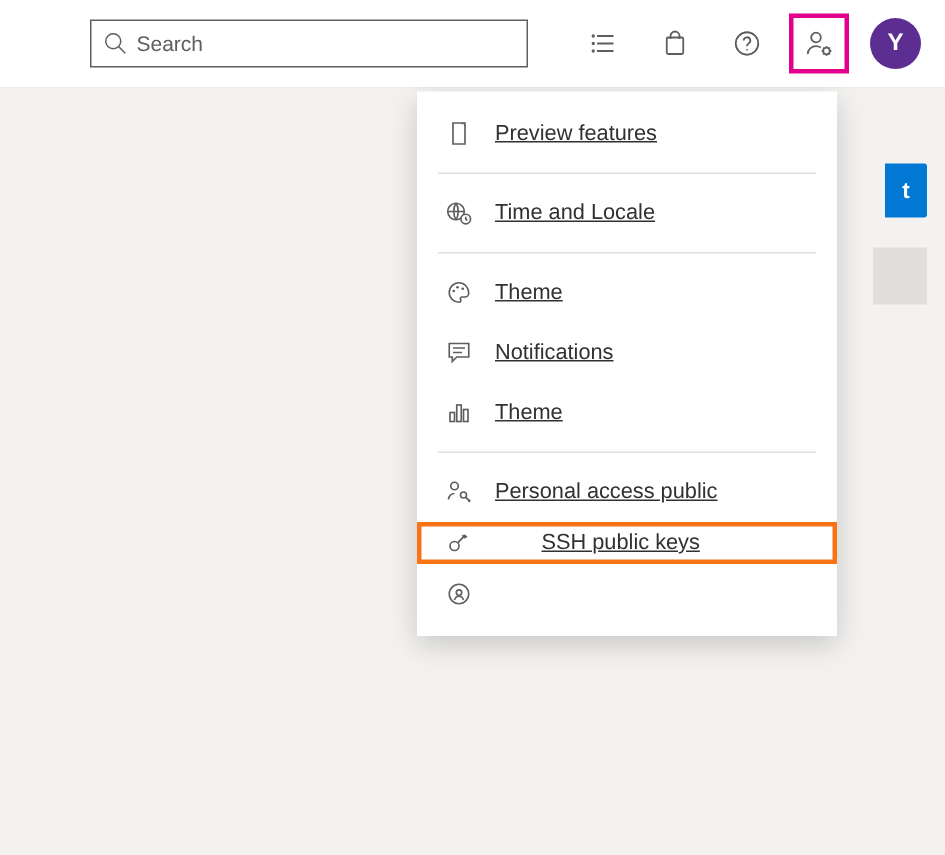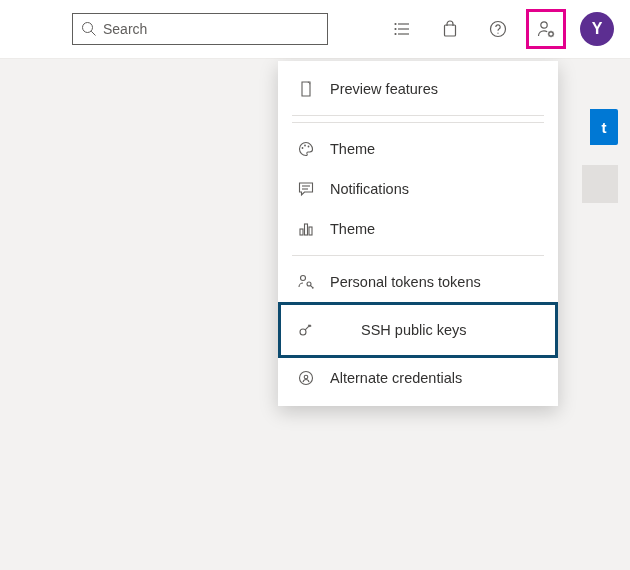--- a/index.html
+++ b/index.html
@@ -17,22 +17,22 @@
       display: flex;
       align-items: center;
       padding: 10px 16px 10px 16px;
       gap: 8px;
       background: #fff;
       position: relative;
       z-index: 10;
       height: 58px;
     }
     .search-box {
-      margin-left: 56px;
-      width: 256px;
+      margin-left: 44px;
+      width: 292px;
       height: 32px;
       border: 1px solid #605e5c;
       display: flex;
       align-items: center;
       padding: 0 8px;
       gap: 6px;
       background: #fff;
     }
     .search-box svg { flex-shrink: 0; }
     .search-input {
@@ -123,29 +123,30 @@
       height: 20px;
       display: flex;
       align-items: center;
       justify-content: center;
       color: #605e5c;
       flex-shrink: 0;
     }
     .menu-item .mi-label {
       font-size: 14.5px;
       color: #323130;
+      text-decoration: underline;
     }
     .menu-divider {
       height: 1px;
       background: #e1dfdd;
       margin: 6px 14px;
     }
     .menu-item.highlighted {
-      border: 3px solid #0c4a6e;
-      padding: 15px 15px;
+      border: 3px solid #f97316;
+      padding: 1px 15px;
       gap: 45px;
     }
   </style>
 </head>
 <body>
 
 <div class="top-bar">
   <div class="search-box">
     <svg width="16" height="16" viewBox="0 0 16 16" fill="none" stroke="#605e5c" stroke-width="1">
       <circle cx="6.5" cy="6.5" r="5"></circle>
@@ -216,20 +217,33 @@
           <path d="M5 2 h8 v14 h-8 z"></path>
           <path d="M11 2 l2 2" stroke-dasharray="1 1"></path>
         </svg>
       </span>
       <span class="mi-label">Preview features</span>
     </div>
 
     <div class="menu-divider"></div>
 
 
+    <div class="menu-item">
+      <span class="mi-icon">
+        <svg width="18" height="18" viewBox="0 0 18 18" fill="none" stroke="#605e5c" stroke-width="1.1">
+          <circle cx="7" cy="8" r="5.5"></circle>
+          <path d="M1.5 8 h11"></path>
+          <path d="M7 2.5 c-2 3 -2 8 0 11"></path>
+          <path d="M7 2.5 c2 3 2 8 0 11"></path>
+          <circle cx="13.5" cy="13" r="3.2" fill="#fff"></circle>
+          <path d="M13.5 11.5 v1.5 l1 1"></path>
+        </svg>
+      </span>
+      <span class="mi-label">Time and Locale</span>
+    </div>
 
     <div class="menu-divider"></div>
 
     <div class="menu-item">
       <span class="mi-icon">
         <svg width="18" height="18" viewBox="0 0 18 18" fill="none" stroke="#605e5c" stroke-width="1.1">
           <path d="M9 2.5 a6.5 6.5 0 1 0 0 13 c1.2 0 1.5-1 1-1.8 c-0.4-0.7 0.2-1.7 1-1.7 h1.8 a2.7 2.7 0 0 0 2.7-2.7 c0-3.7-3-6.8-6.5-6.8 z"></path>
           <circle cx="5.5" cy="8" r="0.9" fill="#605e5c" stroke="none"></circle>
           <circle cx="8" cy="5.5" r="0.9" fill="#605e5c" stroke="none"></circle>
           <circle cx="11.5" cy="6.5" r="0.9" fill="#605e5c" stroke="none"></circle>
@@ -264,38 +278,37 @@
 
     <div class="menu-item">
       <span class="mi-icon">
         <svg width="18" height="18" viewBox="0 0 18 18" fill="none" stroke="#605e5c" stroke-width="1.1">
           <circle cx="6" cy="5" r="2.5"></circle>
           <path d="M2 14 c0-2.5 2-4 4-4"></path>
           <circle cx="12" cy="11" r="2"></circle>
           <path d="M13.4 12.4 l3 3 m-1.2 0 l1.2-1.2"></path>
         </svg>
       </span>
-      <span class="mi-label">Personal tokens tokens</span>
+      <span class="mi-label">Personal access public</span>
     </div>
 
     <div class="menu-item highlighted">
       <span class="mi-icon">
         <svg width="18" height="18" viewBox="0 0 18 18" fill="none" stroke="#605e5c" stroke-width="1.1">
           <circle cx="6" cy="11" r="3"></circle>
           <path d="M8.2 8.8 l5-5 m-2 0 l2 2 m-0.5 -2 l1.5 1.5"></path>
         </svg>
       </span>
       <span class="mi-label">SSH public keys</span>
     </div>
 
     <div class="menu-item">
       <span class="mi-icon">
         <svg width="18" height="18" viewBox="0 0 18 18" fill="none" stroke="#605e5c" stroke-width="1.1">
           <circle cx="9" cy="9" r="6.5"></circle>
           <circle cx="9" cy="8" r="1.8"></circle>
           <path d="M6 13 c0.5-1.6 1.8-2.5 3-2.5 s2.5 0.9 3 2.5"></path>
         </svg>
       </span>
-      <span class="mi-label">Alternate credentials</span>
     </div>
 
   </div>
 </div>
 
 </body></html>

